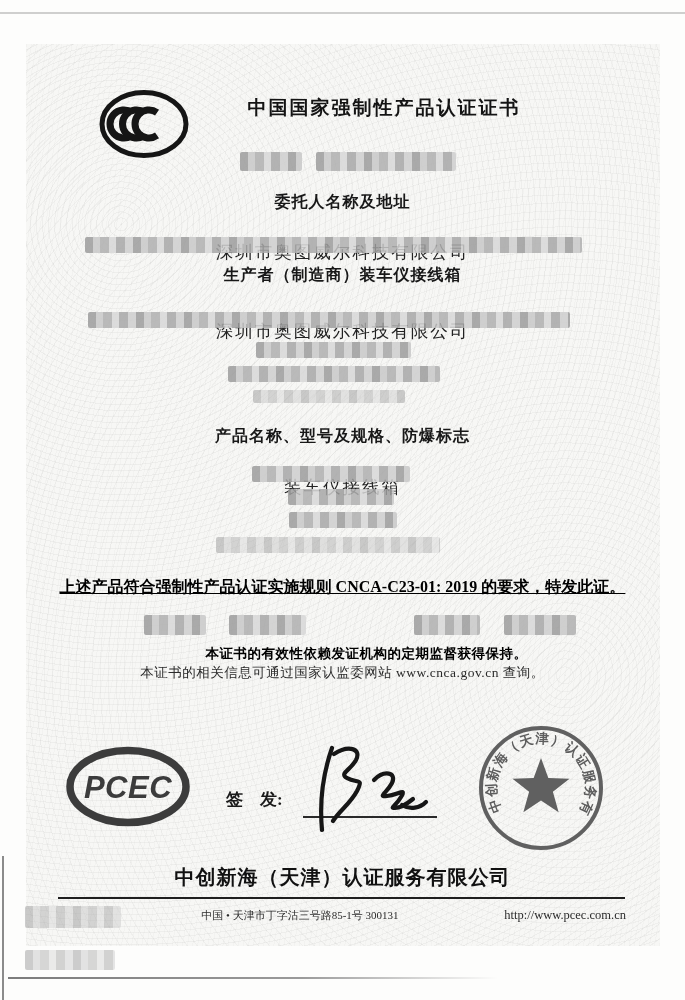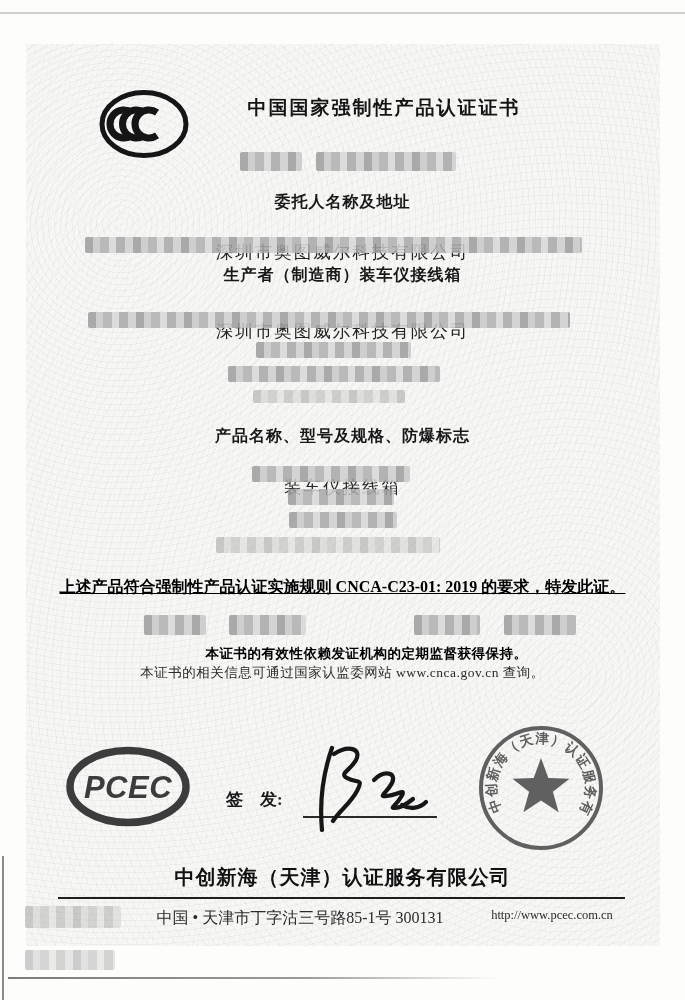--- a/index.html
+++ b/index.html
@@ -53,22 +53,22 @@
   .note1 { font-size:13.5px; font-weight:bold; color:#000000; letter-spacing:.5px;padding-left:48px; }
   .note2 { font-size:13.5px; color:#2a2a2a; letter-spacing:.5px; }
 
   .sign-label { position:absolute; left:226px; top:788px; font-size:17px; font-weight:bold; color:#1a1a1a; }
   .sig-line { position:absolute; left:303px; top:816px; width:134px; height:2px; background:#2a2a2a; }
 
   .issuer-name { position:absolute; left:0; right:0; top:864px; text-align:center;
     font-size:20px; font-weight:bold; letter-spacing:1px; color:#111;
     font-family:"Liberation Sans", sans-serif; }
   .rule { position:absolute; left:58px; top:897px; width:567px; height:2px; background:#1f1f1f; }
-  .footer-address { position:absolute; left:110px; top:908px; width:380px; text-align:center; font-size:16px; color:#2b2b2b; }
-  .footer-url { position:absolute; left:478px; top:908px; width:148px; text-align:center; font-size:12.5px; color:#2b2b2b; }
+  .footer-address { position:absolute; left:110px; top:908px; width:380px; text-align:center; font-size:11px; color:#2b2b2b; }
+  .footer-url { position:absolute; left:478px; top:908px; width:148px; text-align:right; font-size:12.5px; color:#2b2b2b; }
 
   svg { display:block; }
 </style>
 </head>
 <body>
 
 <div class="texture"></div>
 <div class="scan-line-top"></div>
 
 <svg class="abs" style="left:96px; top:86px;" width="96" height="76" viewBox="0 0 96 76">

